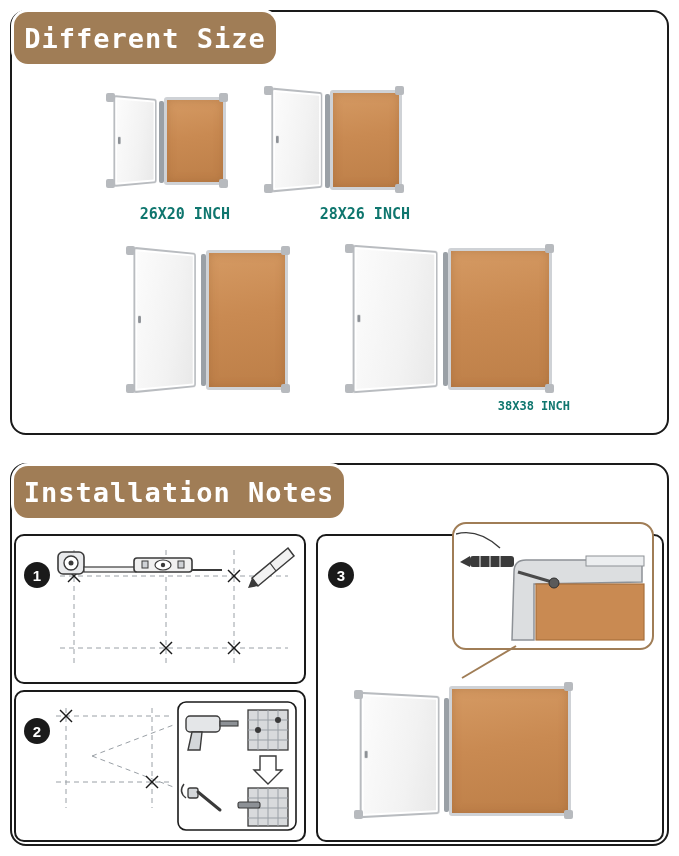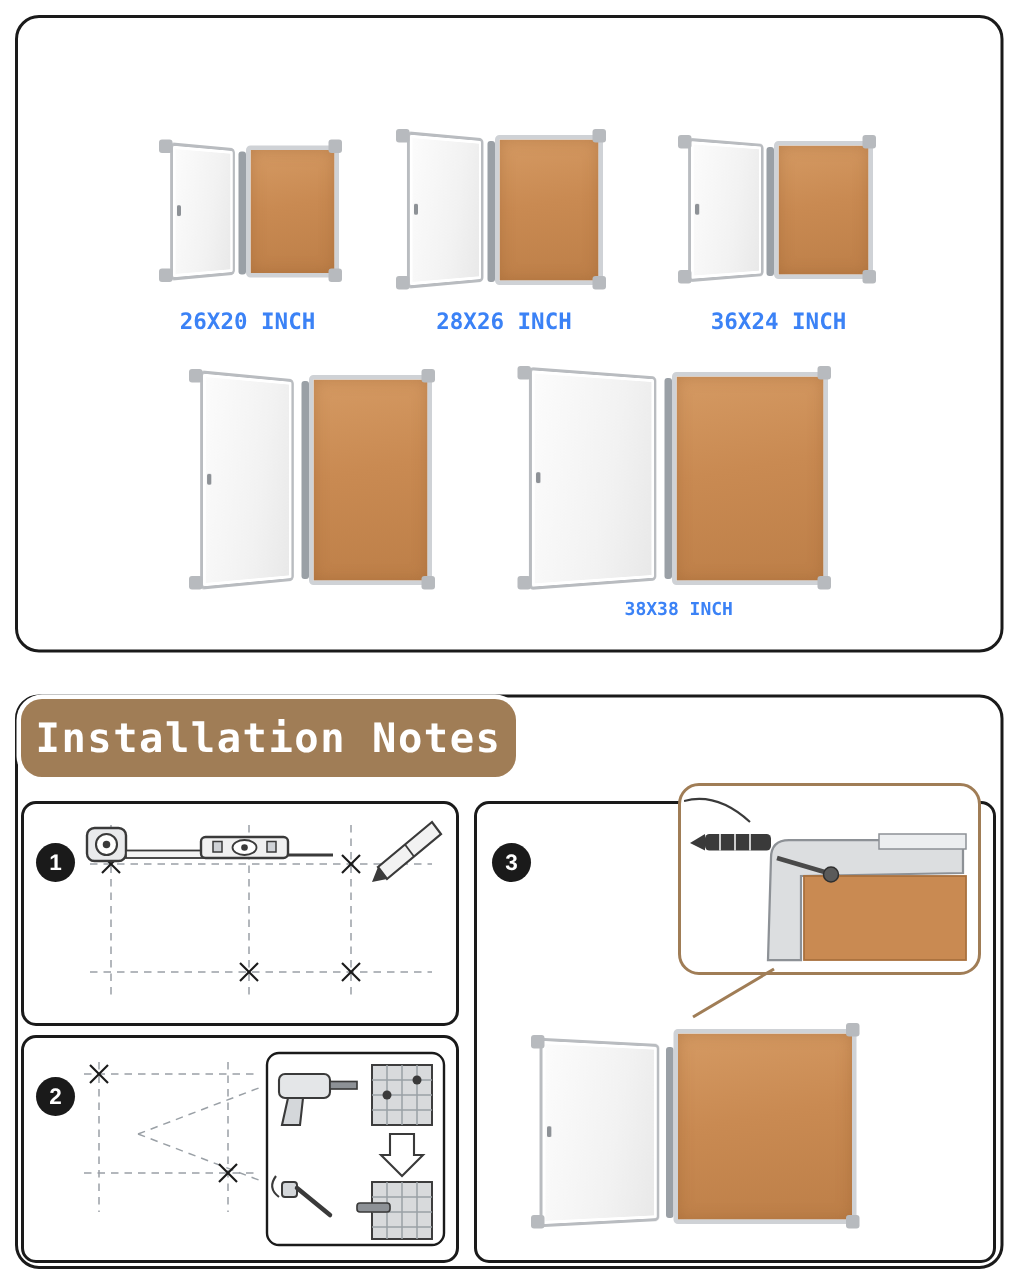--- a/index.html
+++ b/index.html
@@ -72,24 +72,24 @@
     text-align: right;
   }
 
   
   .board-group {
     position: absolute;
   }
   .board-caption {
     position: absolute;
     width: 100%;
-    text-align: center;
+    text-align: right;
     font-family: "DejaVu Sans Mono", monospace;
     font-weight: bold;
-    color: #3b82f6;
+    color: #0f766e;
   }
 
   
   .door {
     position: absolute;
     background: linear-gradient(100deg, #fcfcfc 0%, #f2f2f2 60%, #e8e8e8 100%);
     border: 2px solid #b9bcc0;
     border-radius: 3px;
     box-sizing: border-box;
     box-shadow: inset 0 0 0 2px #ffffff;
@@ -159,20 +159,21 @@
     background: #fff;
   }
   svg { display: block; }
 </style>
 </head>
 <body>
 
 <div class="page">
 
   <div class="panel" id="panel-size"></div>
+  <div class="title-pill" id="title-different-size">Different Size</div>
 
   <div class="board-group" style="left:100px; top:85px; width:130px; height:150px;">
     <div class="door" style="left:10px; top:12px; width:52px; height:88px; transform: perspective(320px) rotateY(34deg);"></div>
     <div class="hinge" style="left:59px; top:16px; height:82px;"></div>
     <div class="cork" style="left:64px; top:12px; width:62px; height:88px;"></div>
     <div class="corner" style="left:6px; top:8px;"></div>
     <div class="corner" style="left:6px; top:94px;"></div>
     <div class="corner" style="left:119px; top:8px;"></div>
     <div class="corner" style="left:119px; top:94px;"></div>
     <div class="board-caption" style="top:120px; font-size:15px;">26X20 INCH</div>
@@ -182,30 +183,20 @@
     <div class="door" style="left:6px; top:16px; width:60px; height:100px; transform: perspective(340px) rotateY(32deg);"></div>
     <div class="hinge" style="left:63px; top:20px; height:94px;"></div>
     <div class="cork" style="left:68px; top:16px; width:72px; height:100px;"></div>
     <div class="corner" style="left:2px; top:12px;"></div>
     <div class="corner" style="left:2px; top:110px;"></div>
     <div class="corner" style="left:133px; top:12px;"></div>
     <div class="corner" style="left:133px; top:110px;"></div>
     <div class="board-caption" style="top:131px; font-size:15px;">28X26 INCH</div>
   </div>
 
-  <div class="board-group" style="left:444px; top:80px; width:150px; height:155px;">
-    <div class="door" style="left:12px; top:14px; width:58px; height:92px; transform: perspective(330px) rotateY(30deg);"></div>
-    <div class="hinge" style="left:67px; top:18px; height:86px;"></div>
-    <div class="cork" style="left:72px; top:14px; width:66px; height:92px;"></div>
-    <div class="corner" style="left:8px; top:10px;"></div>
-    <div class="corner" style="left:8px; top:100px;"></div>
-    <div class="corner" style="left:131px; top:10px;"></div>
-    <div class="corner" style="left:131px; top:100px;"></div>
-    <div class="board-caption" style="top:125px; font-size:15px;">36X24 INCH</div>
-  </div>
 
   <div class="board-group" style="left:118px; top:238px; width:190px; height:180px;">
     <div class="door" style="left:12px; top:12px; width:72px; height:140px; transform: perspective(420px) rotateY(30deg);"></div>
     <div class="hinge" style="left:83px; top:16px; height:132px;"></div>
     <div class="cork" style="left:88px; top:12px; width:82px; height:140px;"></div>
     <div class="corner" style="left:8px; top:8px;"></div>
     <div class="corner" style="left:8px; top:146px;"></div>
     <div class="corner" style="left:163px; top:8px;"></div>
     <div class="corner" style="left:163px; top:146px;"></div>
   </div>

